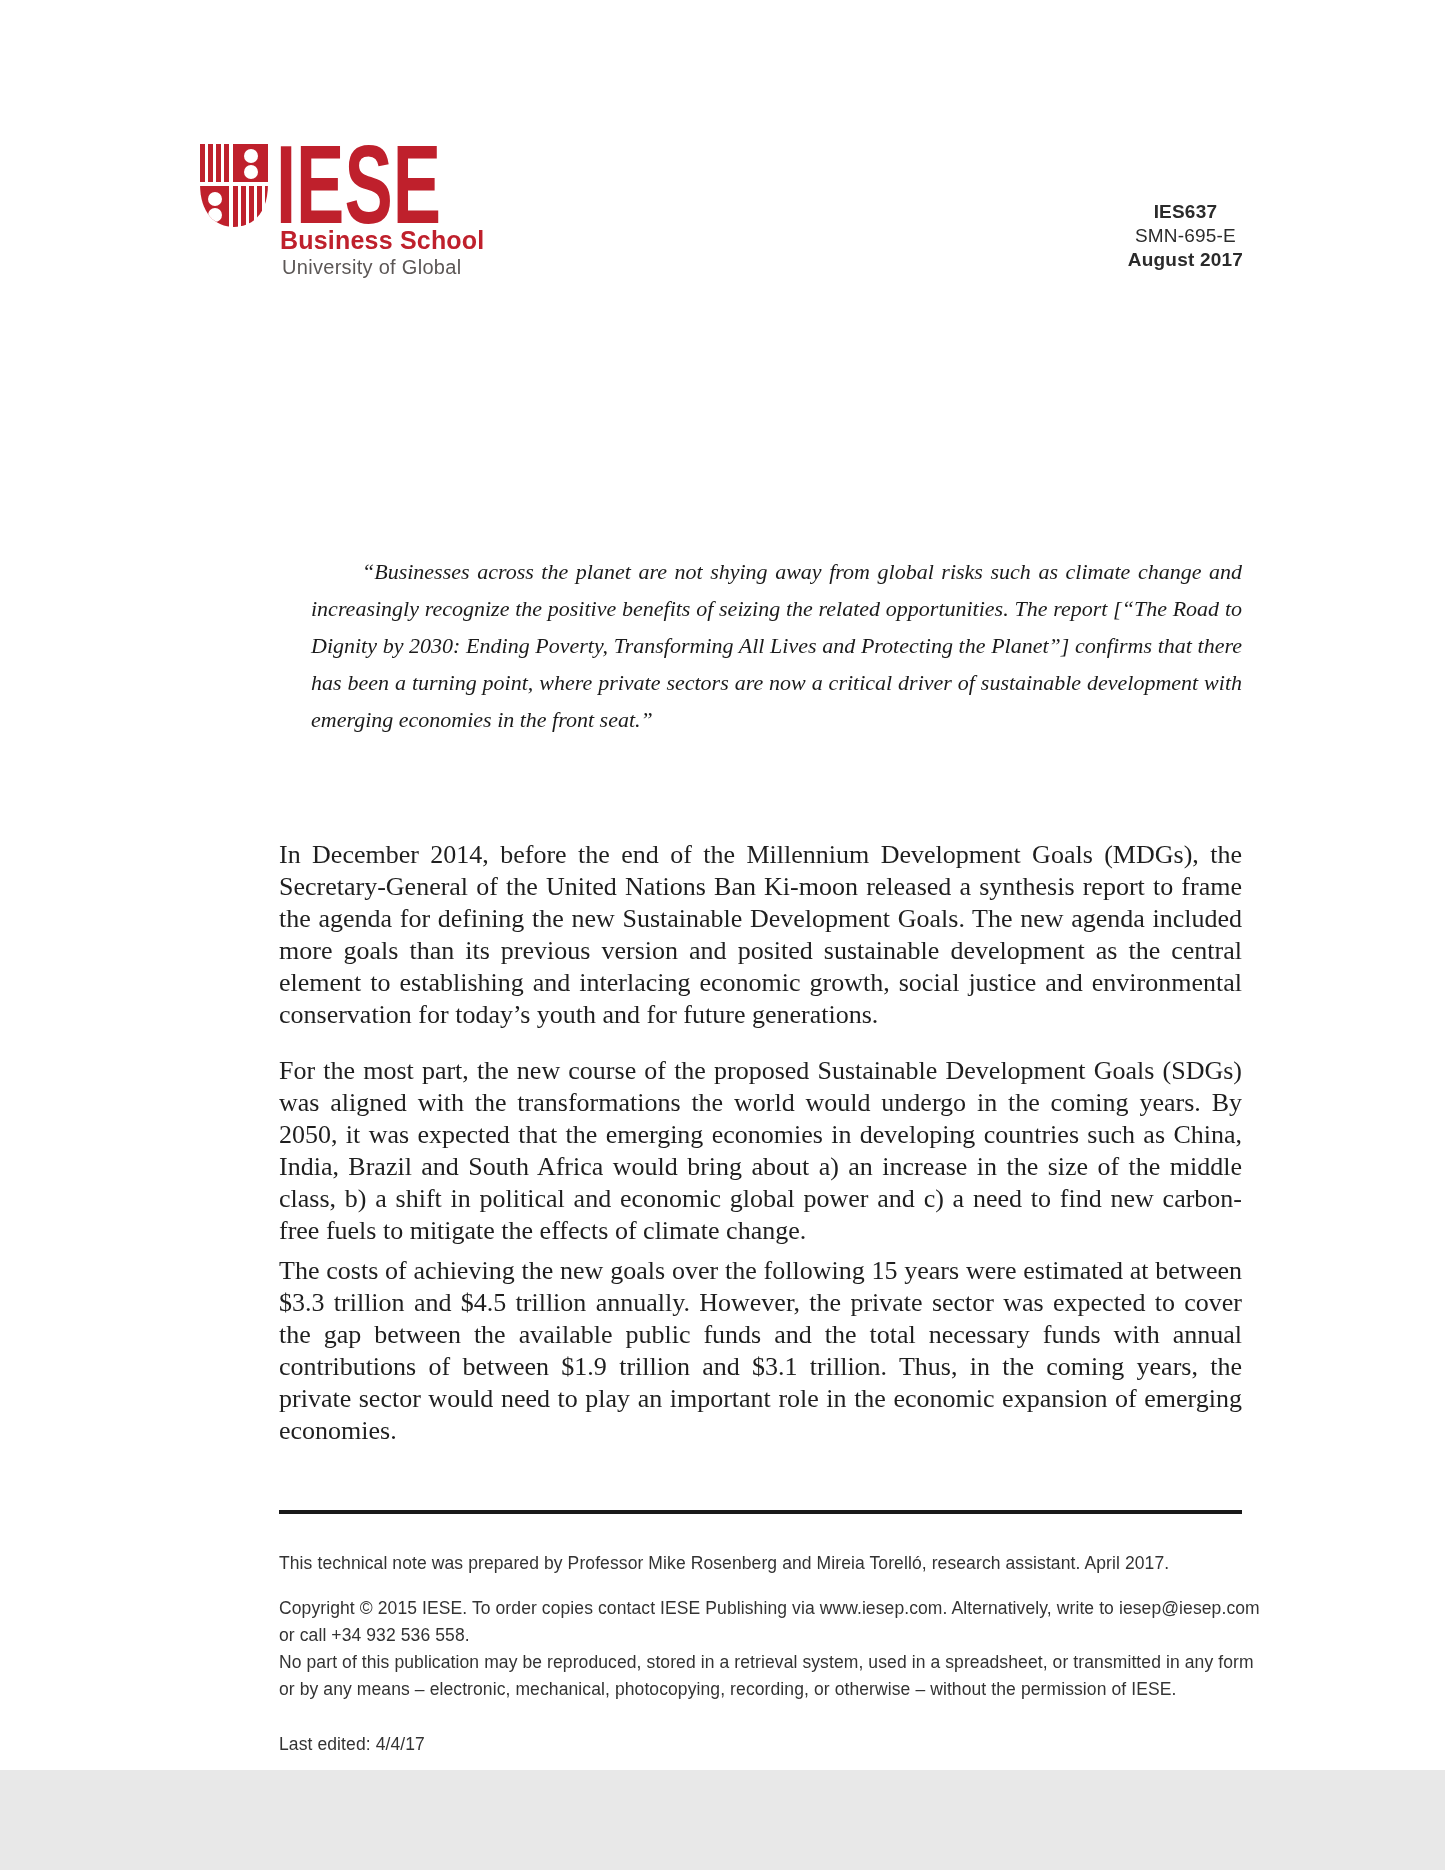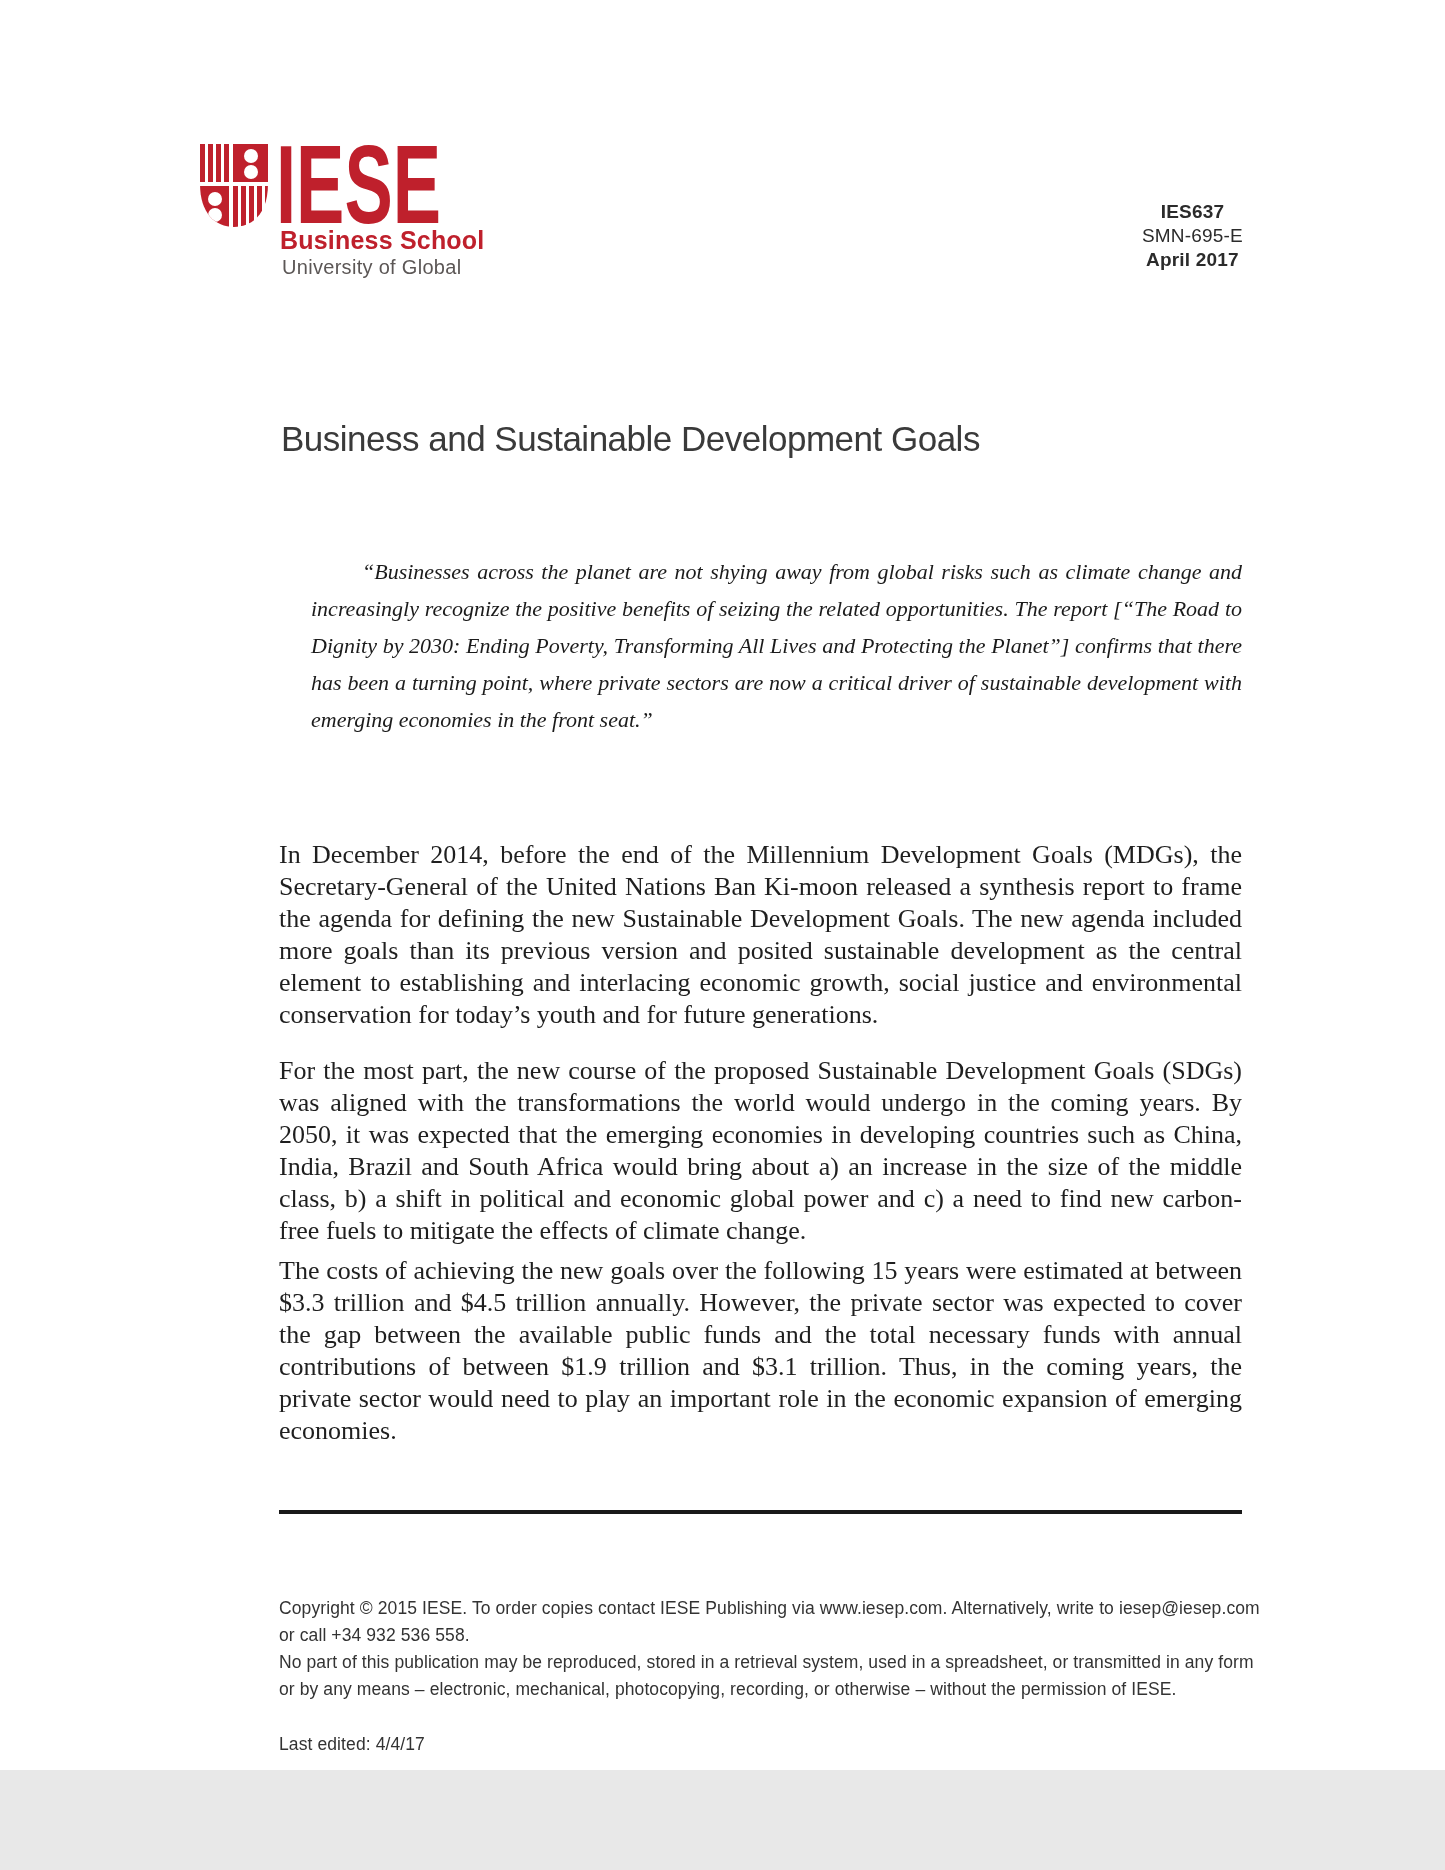--- a/index.html
+++ b/index.html
@@ -151,32 +151,32 @@
   <svg class="abs wordmark-svg" width="172" height="90" viewBox="0 0 172 90">
     <text class="wordmark-text" x="0" y="83" textLength="165" lengthAdjust="spacingAndGlyphs">IESE</text>
   </svg>
 
   <div class="abs logo-bs">Business School</div>
   <div class="abs logo-un">University of Global</div>
 
   <div class="abs ref-block">
     <div class="ref-bold">IES637</div>
     <div>SMN-695-E</div>
-    <div class="ref-bold">April 2017</div>
+    <div class="ref-bold">August 2017</div>
   </div>
 
-  <h1 class="abs doc-title" style="margin:0;">Business and Sustainable Development Goals</h1>
 
   <p class="abs quote">“Businesses across the planet are not shying away from global risks such as climate change and increasingly recognize the positive benefits of seizing the related opportunities. The report [“The Road to Dignity by 2030: Ending Poverty, Transforming All Lives and Protecting the Planet”] confirms that there has been a turning point, where private sectors are now a critical driver of sustainable development with emerging economies in the front seat.”</p>
 
   <p class="abs body-par p1">In December 2014, before the end of the Millennium Development Goals (MDGs), the Secretary-General of the United Nations Ban Ki-moon released a synthesis report to frame the agenda for defining the new Sustainable Development Goals. The new agenda included more goals than its previous version and posited sustainable development as the central element to establishing and interlacing economic growth, social justice and environmental conservation for today’s youth and for future generations.</p>
   <p class="abs body-par p2">For the most part, the new course of the proposed Sustainable Development Goals (SDGs) was aligned with the transformations the world would undergo in the coming years. By 2050, it was expected that the emerging economies in developing countries such as China, India, Brazil and South Africa would bring about a) an increase in the size of the middle class, b) a shift in political and economic global power and c) a need to find new carbon-free fuels to mitigate the effects of climate change.</p>
   <p class="abs body-par p3">The costs of achieving the new goals over the following 15 years were estimated at between $3.3 trillion and $4.5 trillion annually. However, the private sector was expected to cover the gap between the available public funds and the total necessary funds with annual contributions of between $1.9 trillion and $3.1 trillion. Thus, in the coming years, the private sector would need to play an important role in the economic expansion of emerging economies.</p>
 
   <div class="abs rule"></div>
 
+  <div class="abs foot-line f-prepared">This technical note was prepared by Professor Mike Rosenberg and Mireia Torelló, research assistant. April 2017.</div>
   <div class="abs foot-line f-copy1">Copyright © 2015 IESE. To order copies contact IESE Publishing via www.iesep.com. Alternatively, write to iesep@iesep.com</div>
   <div class="abs foot-line f-copy2">or call +34 932 536 558.</div>
   <div class="abs foot-line f-perm1">No part of this publication may be reproduced, stored in a retrieval system, used in a spreadsheet, or transmitted in any form</div>
   <div class="abs foot-line f-perm2">or by any means – electronic, mechanical, photocopying, recording, or otherwise – without the permission of IESE.</div>
   <div class="abs foot-line f-last">Last edited: 4/4/17</div>
 
 </div>
 
 </body></html>

